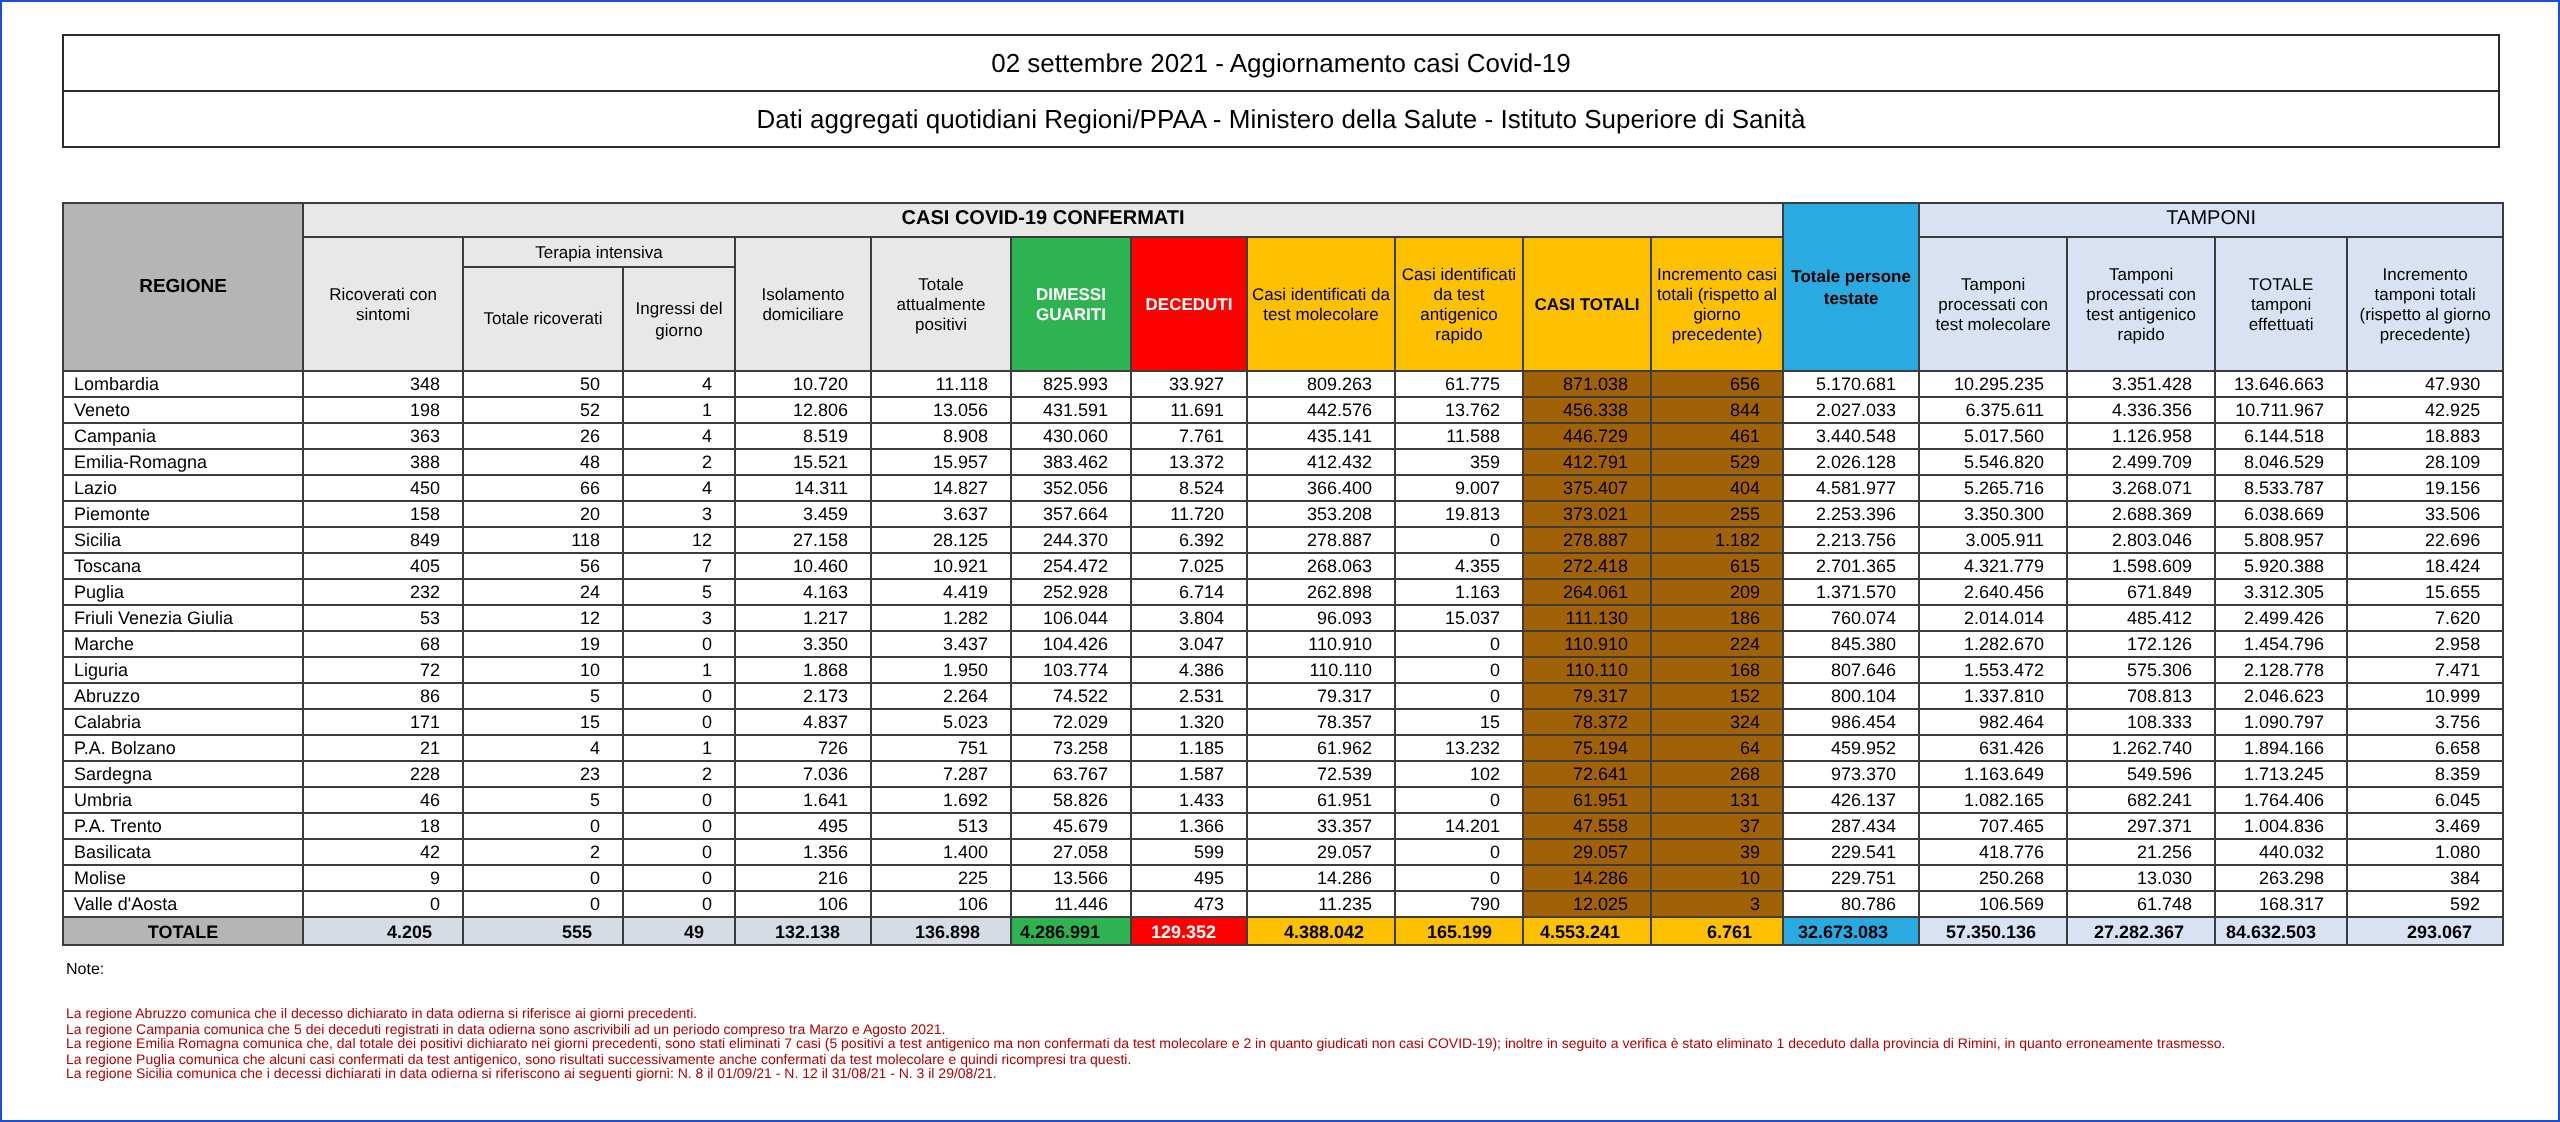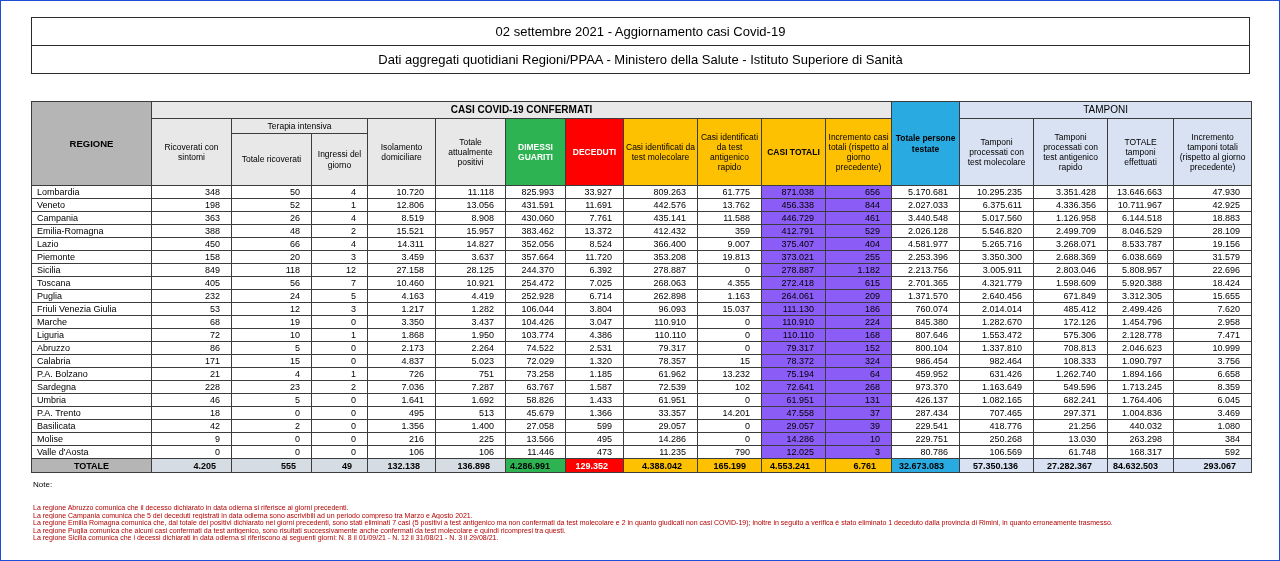--- a/index.html
+++ b/index.html
@@ -72,21 +72,21 @@
     font-size: 9px;
     line-height: 11px;
     text-align: right;
     padding: 0 11px 0 0;
     white-space: nowrap;
   }
   .covid tbody td.region {
     text-align: left;
     padding: 0 2px 0 5px;
   }
-  .covid tbody td.c-yellow { background: #8b5cf6; }
+  .covid tbody td.c-yellow { background: #a16207; }
 
   .covid tfoot td {
     height: 14px;
     font-size: 9px;
     font-weight: bold;
     text-align: right;
     padding: 0 15px 0 0;
     white-space: nowrap;
   }
   .totals-label { background: #b5b5b5; text-align: center !important; padding: 0 !important; margin-left: 20px; }
@@ -276,21 +276,21 @@
           <td>357.664</td>
           <td>11.720</td>
           <td>353.208</td>
           <td>19.813</td>
           <td class="c-yellow">373.021</td>
           <td class="c-yellow">255</td>
           <td>2.253.396</td>
           <td>3.350.300</td>
           <td>2.688.369</td>
           <td>6.038.669</td>
-          <td>31.579</td>
+          <td>33.506</td>
         </tr>
         <tr>
           <td class="region">Sicilia</td>
           <td>849</td>
           <td>118</td>
           <td>12</td>
           <td>27.158</td>
           <td>28.125</td>
           <td>244.370</td>
           <td>6.392</td>

